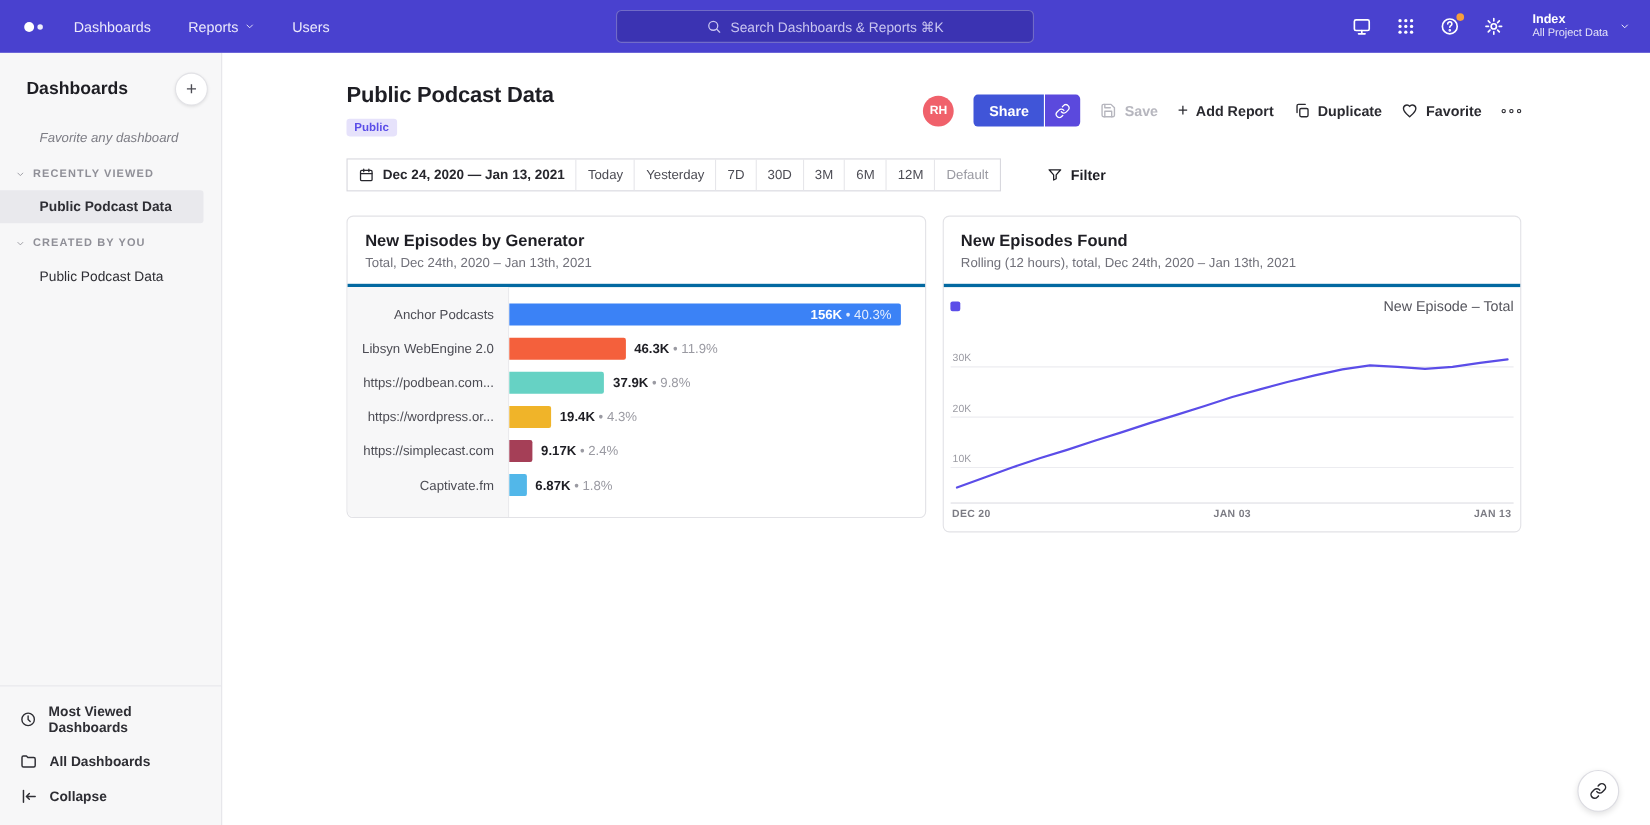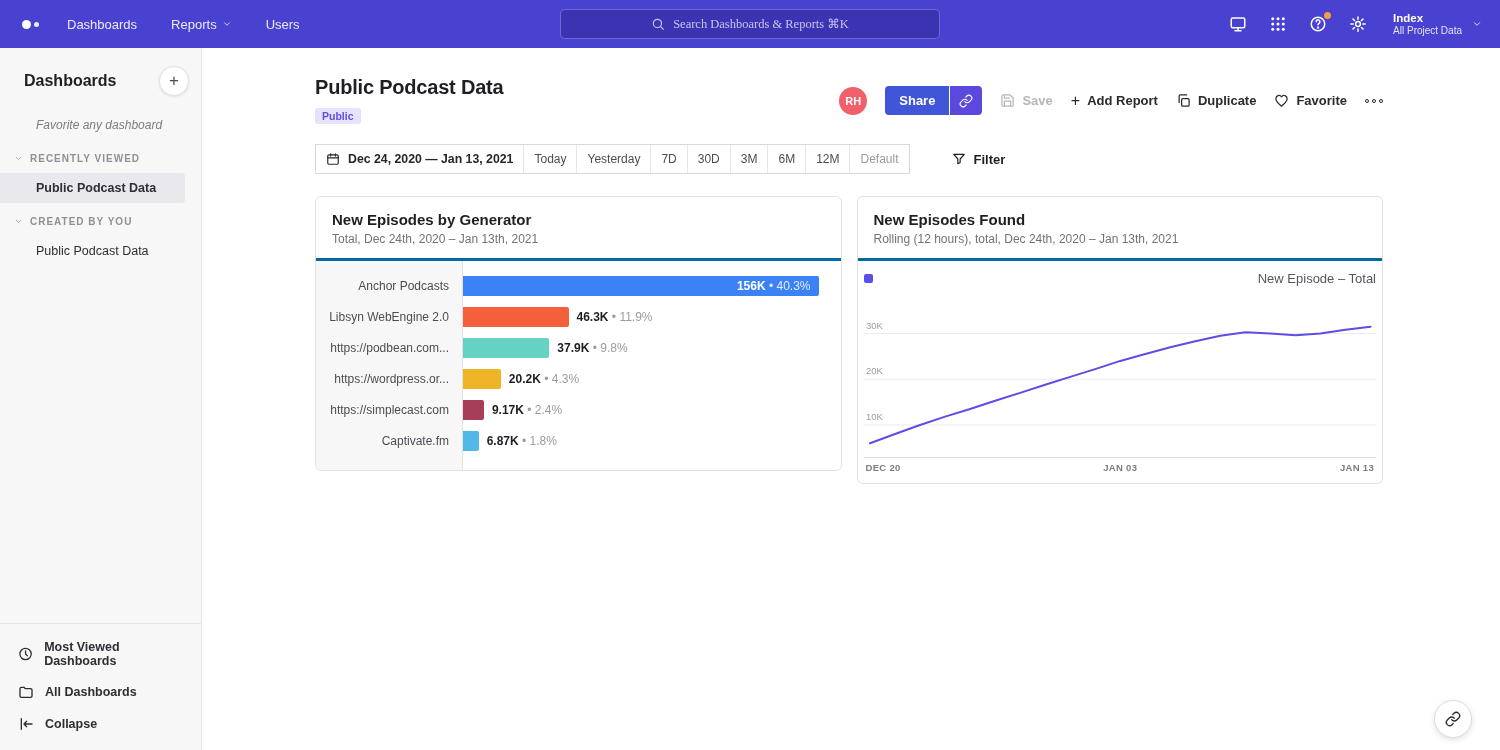--- a/index.html
+++ b/index.html
@@ -7,21 +7,21 @@
   body { font-family:"Liberation Sans", sans-serif; background:#fff; position:relative; color:#1e1e24; }
   svg.ic { fill:none; stroke:currentColor; stroke-width:2; stroke-linecap:round; stroke-linejoin:round; }
 
   
   .topnav { position:absolute; top:0; left:0; width:100%; height:48px; background:#4941cf; display:flex; align-items:center; padding:0 18px; z-index:20; }
   .logo { display:flex; align-items:center; gap:3px; margin:0 28px 0 4px; cursor:pointer; }
   .logo .d1 { width:9px; height:9px; border-radius:50%; background:#fff; }
   .logo .d2 { width:5px; height:5px; border-radius:50%; background:#fff; opacity:.9; }
   .nav-items { display:flex; gap:34px; align-items:center; }
   .nav-item { color:#eceafc; font-size:13px; font-weight:500; display:flex; align-items:center; gap:5px; cursor:pointer; }
-  .search { position:absolute; left:50%; transform:translateX(-50%); width:380px; height:30px; background:#3b33b2; border:1px solid rgba(255,255,255,.28); border-radius:5px; display:flex; align-items:center; justify-content:center; gap:8px; color:#c9c5f0; cursor:text;font-family:Liberation Serif, serif; }
+  .search { position:absolute; left:50%; transform:translateX(-50%); width:380px; height:30px; background:#3b33b2; border:1px solid rgba(255,255,255,.28); border-radius:5px; display:flex; align-items:center; justify-content:center; gap:8px; color:#c9c5f0; cursor:text; }
   .search-ph { font-size:12.5px; }
   .nav-right { margin-left:auto; display:flex; align-items:center; gap:22px; color:#fff; }
   .nav-icon { position:relative; display:flex; cursor:pointer; }
   .help-badge { position:absolute; top:-3px; right:-4px; width:7px; height:7px; background:#f59e3c; border-radius:50%; }
   .project { display:flex; align-items:center; gap:10px; cursor:pointer; margin-left:4px; }
   .pname { font-size:11.5px; font-weight:700; }
   .pscope { font-size:10px; opacity:.85; margin-top:1px; }
 
   
   .sidebar { position:absolute; top:48px; left:0; bottom:0; width:202px; background:#f7f7f8; border-right:1px solid #e5e5e9; display:flex; flex-direction:column; z-index:10; }
@@ -313,21 +313,21 @@
                 <div class="bar-label">https://podbean.com...</div>
                 <div class="bar-track">
                   <div class="bar" style="width: 24.2949%; background: rgb(102, 210, 196);"></div>
                   <span class="bar-value"><b>37.9K</b><span class="pct"> • 9.8%</span></span>
                 </div>
               </div>
               <div class="bar-row">
                 <div class="bar-label">https://wordpress.or...</div>
                 <div class="bar-track">
                   <div class="bar" style="width: 10.641%; background: rgb(240, 180, 41);"></div>
-                  <span class="bar-value"><b>20.2K</b><span class="pct"> • 4.3%</span></span>
+                  <span class="bar-value"><b>19.4K</b><span class="pct"> • 4.3%</span></span>
                 </div>
               </div>
               <div class="bar-row">
                 <div class="bar-label">https://simplecast.com</div>
                 <div class="bar-track">
                   <div class="bar" style="width: 5.87821%; background: rgb(165, 63, 87);"></div>
                   <span class="bar-value"><b>9.17K</b><span class="pct"> • 2.4%</span></span>
                 </div>
               </div>
               <div class="bar-row">

